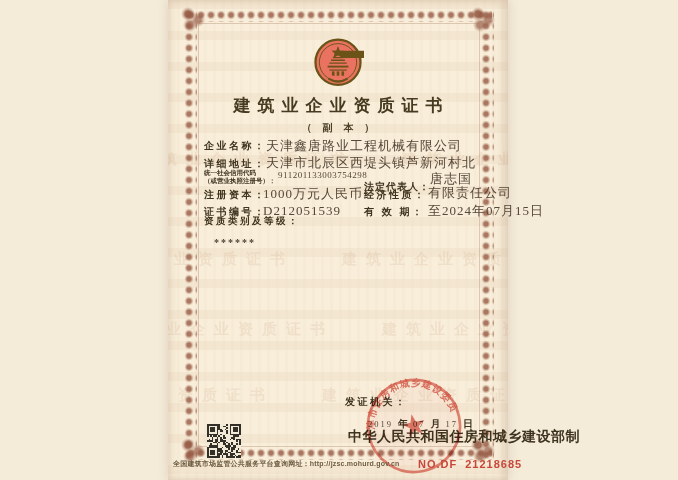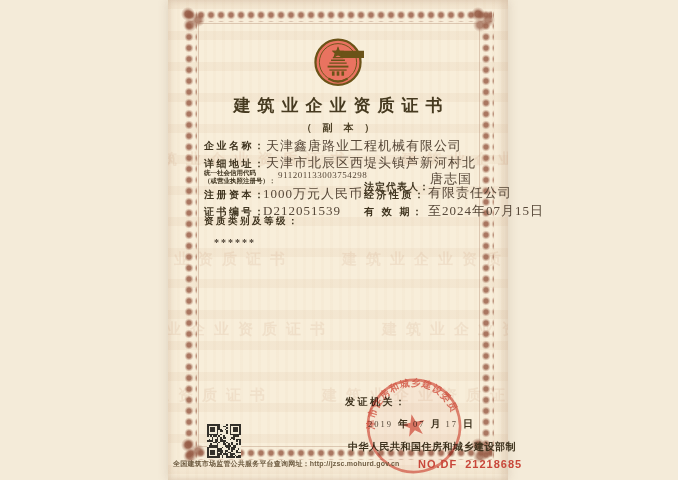--- a/index.html
+++ b/index.html
@@ -91,23 +91,23 @@
   
   .grade-label{left:36px;top:215px;font-size:9.5px;}
   .grade-value{left:46px;top:227px;}
   .grade-stars{left:46px;top:237px;font-weight:bold;color:#4c4134;letter-spacing:2px;font-size:10px;}
   
   .issue-label{left:177px;top:395px;}
   .issue-date{position:absolute;left:200px;top:413px;white-space:nowrap;color:#463b28;}
   .issue-date .num{font-size:8.5px;letter-spacing:2px;color:#55493a;}
   .issue-date .unit{font-family:"Liberation Sans","DejaVu Sans",sans-serif;font-weight:bold;font-size:10px;margin:0 5px;color:#3e331e;}
   .made-by{
-    position:absolute;left:180px;top:440px;
-    font-family:"Liberation Sans","DejaVu Sans",sans-serif;
-    font-weight:bold;font-size:10px;letter-spacing:.5px;color:#3e331e;white-space:nowrap;
+    position:absolute;left:180px;top:428px;
+    font-family:"Liberation Sans","DejaVu Sans",sans-serif;
+    font-weight:bold;font-size:14px;letter-spacing:.5px;color:#3e331e;white-space:nowrap;
   }
   
   .seal{position:absolute;left:196px;top:376px;width:100px;height:100px;
     transform:rotate(-12deg);mix-blend-mode:multiply;opacity:.85;pointer-events:none;}
   
   .qr{position:absolute;left:39px;top:424px;width:34px;height:34px;background:#f2ead6;}
   .qr svg{display:block;}
   
   .footer-url{
     position:absolute;left:5px;top:459px;width:250px;

